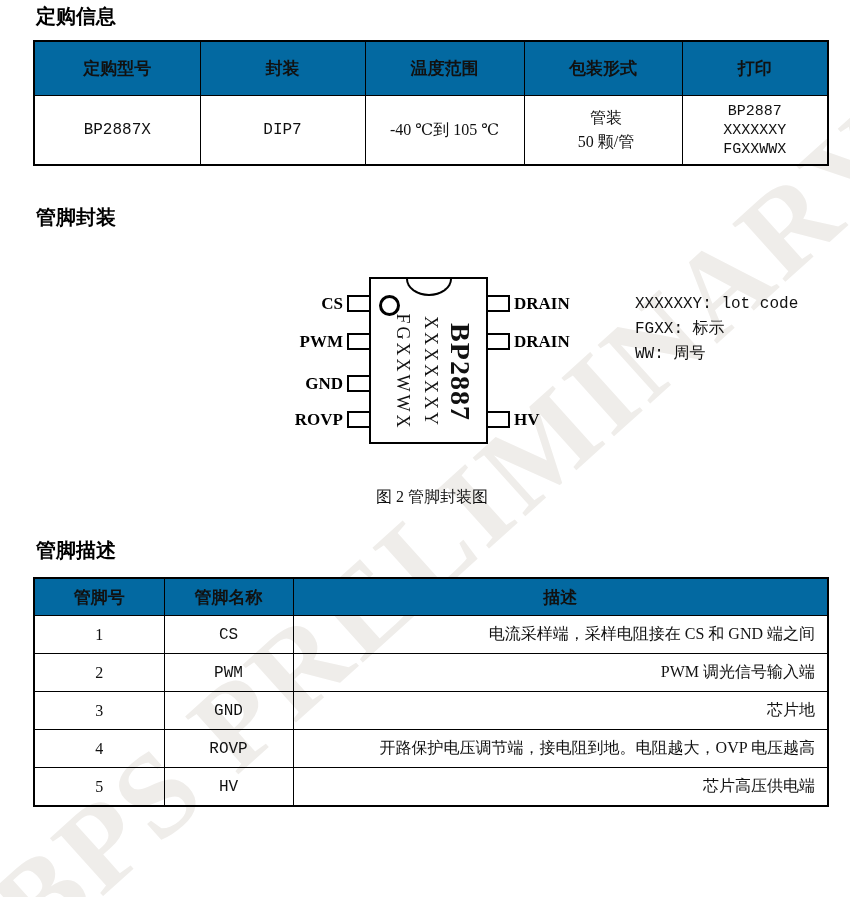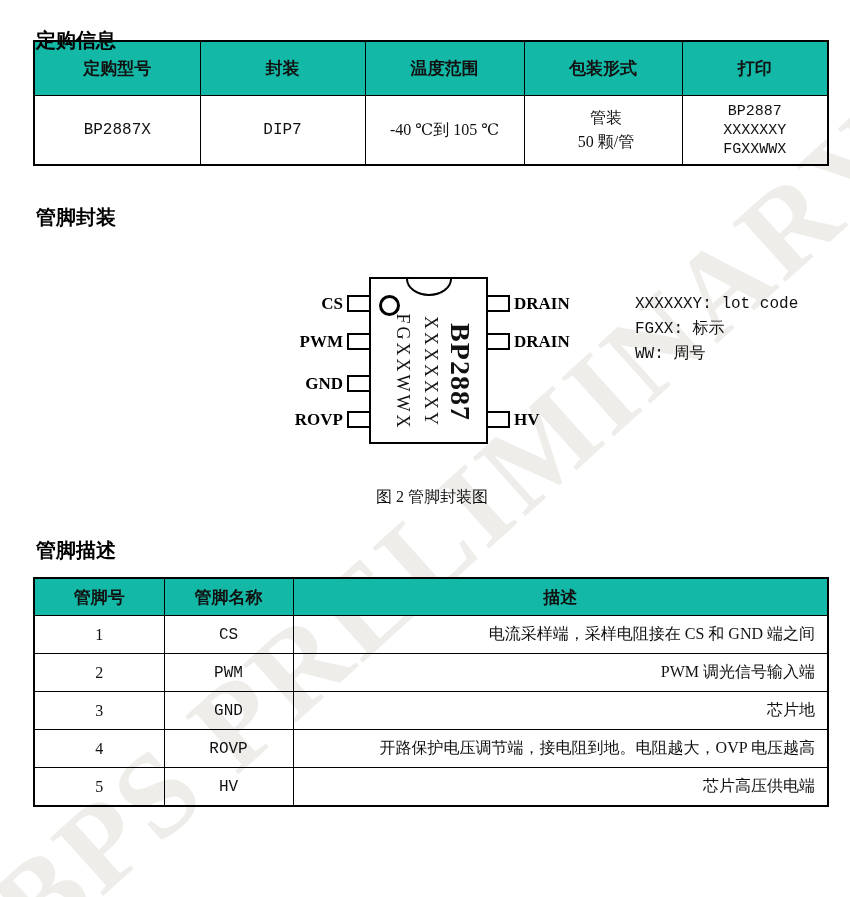--- a/index.html
+++ b/index.html
@@ -33,37 +33,37 @@
   .sec-title {
     position: absolute;
     left: 36px;
     margin: 0;
     font-family: "Liberation Sans", "DejaVu Sans", sans-serif;
     font-size: 20px;
     font-weight: bold;
     color: #000;
     z-index: 2;
   }
-  #title-ordering { top: 3px; margin-top: 24px; }
+  #title-ordering { top: 3px; }
   #title-pinpkg   { top: 204px; }
   #title-pindesc  { top: 537px; }
 
   
   table {
     position: absolute;
     left: 33px;
     width: 796px;
     border-collapse: collapse;
     table-layout: fixed;
     z-index: 1;
     border: 2px solid #000;
   }
   th, td { border: 1px solid #000; padding: 0; text-align: center; vertical-align: middle; }
   th {
-    background: #14b8a6;
+    background: #0369a1;
     font-family: "Liberation Sans", "DejaVu Sans", sans-serif;
     font-size: 17px;
     font-weight: bold;
   }
   td { font-size: 16px; background: transparent; }
   .mono { font-family: "Liberation Mono", "DejaVu Sans Mono", monospace; }
 
   .t1 { top: 40px; }
   .t1 th { height: 53px; }
   .t1 td { height: 68px; }

